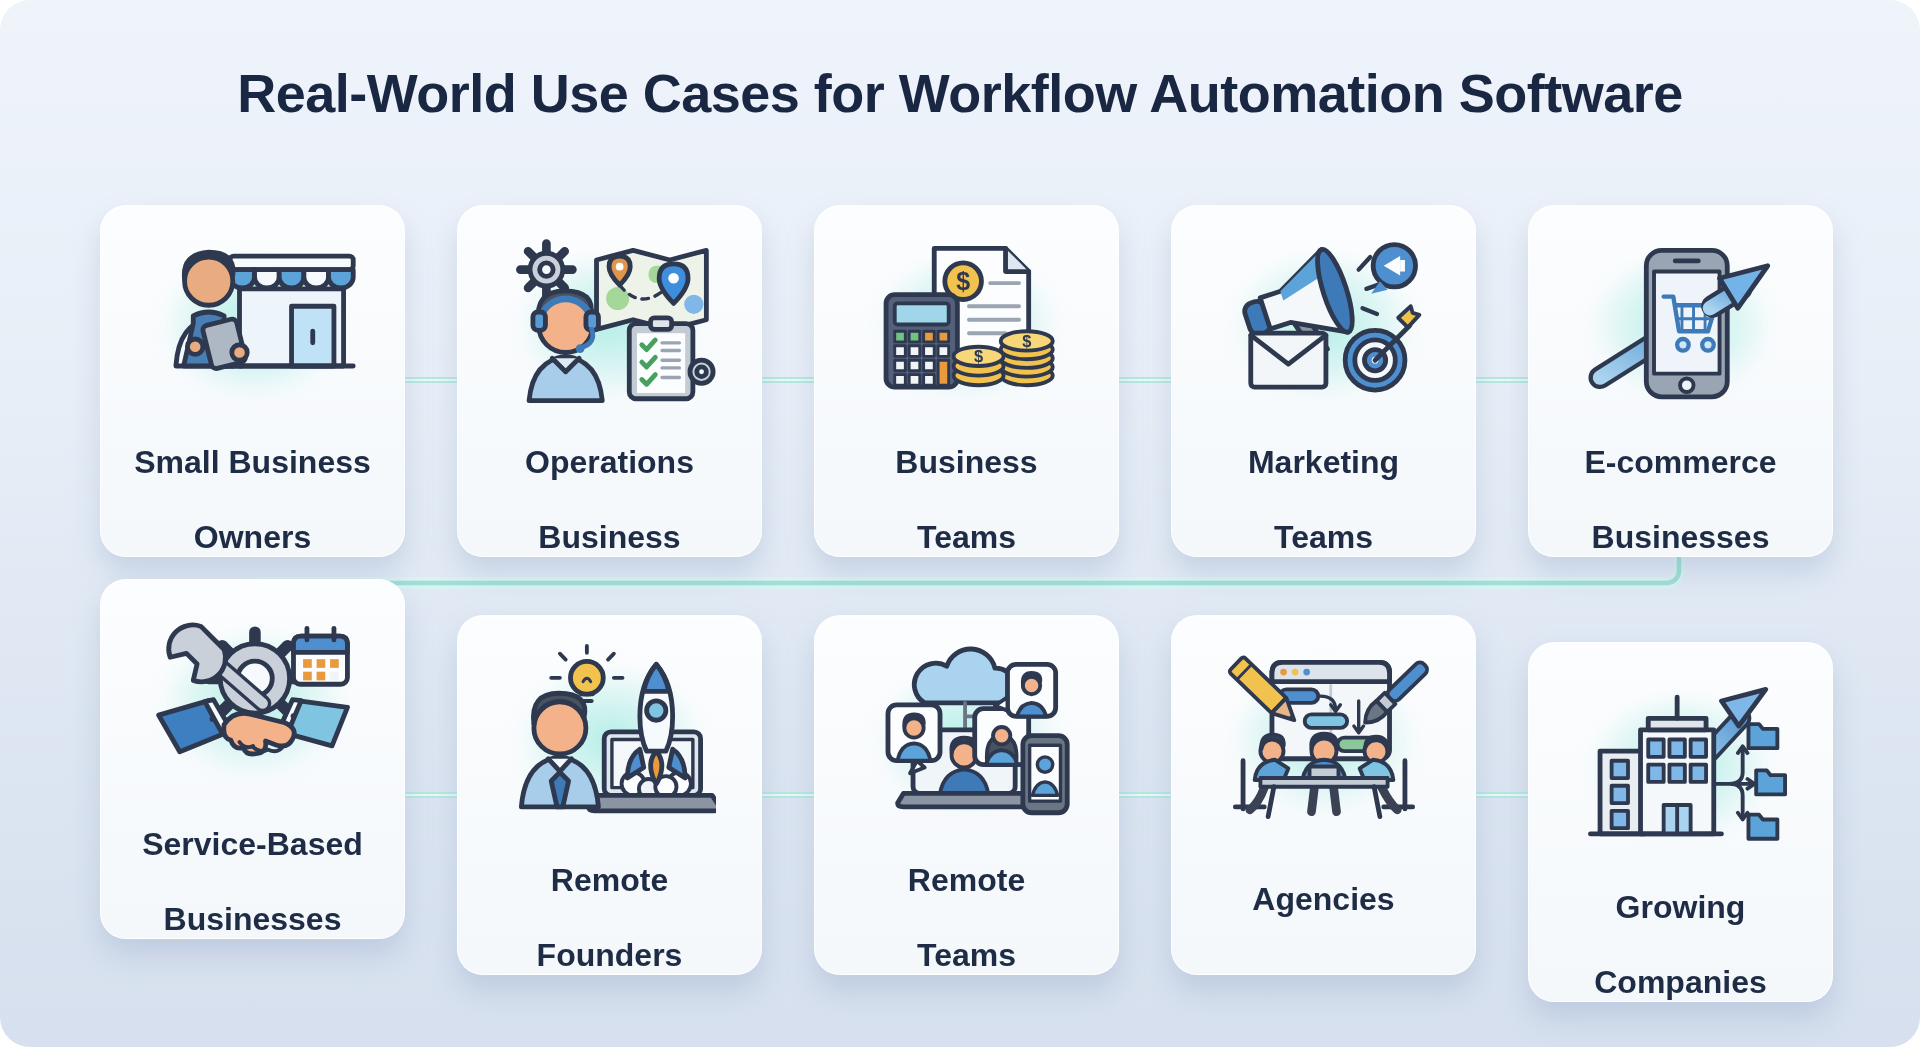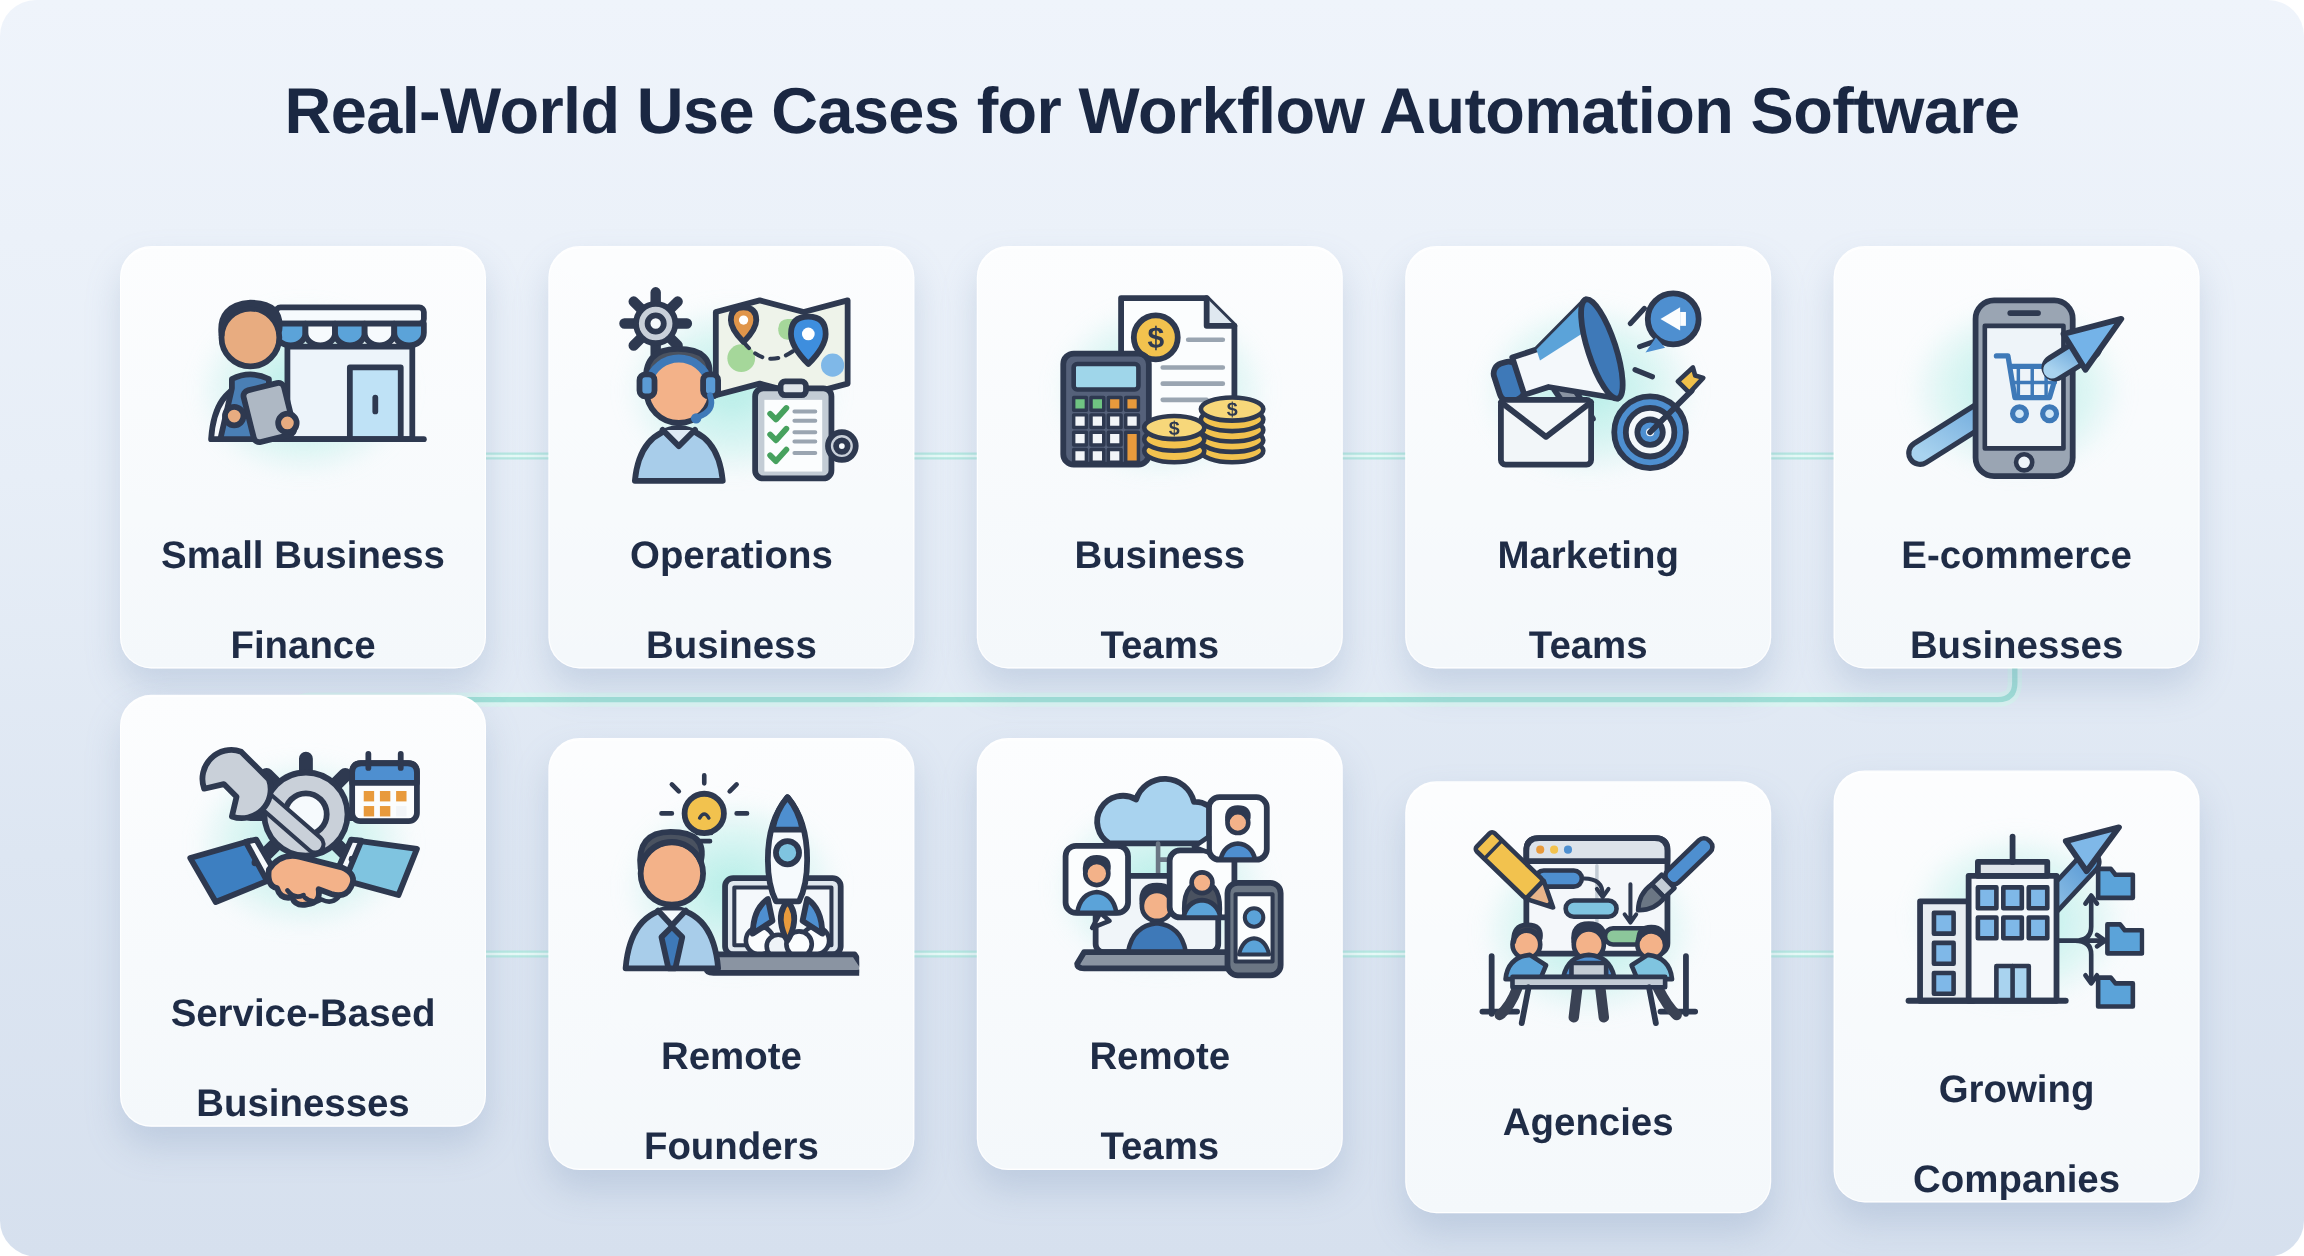--- a/index.html
+++ b/index.html
@@ -77,21 +77,21 @@
           <circle cx="64" cy="54" r="25" fill="#e8ac80"></circle>
           <path d="M39 52 a25 25 0 0 1 50 -4 q3 -24 -25 -24 q-28 2 -25 28 z" fill="#4a5260"></path>
           <rect x="62" y="96" width="36" height="46" rx="5" fill="#aeb8c4" transform="rotate(-14 80 119)"></rect>
           <circle cx="50" cy="122" r="8" fill="#e8ac80"></circle>
           <circle cx="96" cy="128" r="8" fill="#e8ac80"></circle>
         </g>
       </svg>
     </div>
     <div class="label">
       <span>Small Business</span>
-      <span>Finance</span>
+      <span>Owners</span>
     </div>
   </div>
 
   <div class="card" style="left:457px; top:205px; height:350px;">
     <div class="icon-wrap">
       <div class="glow"></div>
       <svg class="icon" viewBox="0 0 220 200" width="212" height="193">
         <g stroke="#2e3950" stroke-width="5" stroke-linecap="round" stroke-linejoin="round">
           <path d="M44 15 v10 M44 59 v10 M17 42 h10 M61 42 h10 M25 23 l7 7 M63 61 l-7 -7 M63 23 l-7 7 M25 61 l7 -7" stroke-width="9"></path>
           <circle cx="44" cy="42" r="17" fill="#c9d0d9"></circle>
@@ -357,21 +357,21 @@
           <path d="M178 158 q3 -13 13 -14 q10 1 13 14 z" fill="#5ba3d9" stroke-width="3.5"></path>
         </g>
       </svg>
     </div>
     <div class="label">
       <span>Remote</span>
       <span>Teams</span>
     </div>
   </div>
 
-  <div class="card" style="left:1171px; top:615px; height:358px;margin-top:36px;">
+  <div class="card" style="left:1171px; top:615px; height:358px;">
     <div class="icon-wrap">
       <div class="glow"></div>
       <svg class="icon" viewBox="0 0 220 200" width="212" height="193">
         <g stroke="#2e3950" stroke-width="5" stroke-linecap="round" stroke-linejoin="round">
           <rect x="56" y="20" width="122" height="100" rx="9" fill="#f4f7fa"></rect>
           <path d="M56 31 q0 -11 11 -11 h100 q11 0 11 11 v9 h-122 z" fill="#dde3ea"></path>
           <circle cx="68" cy="30" r="3.5" fill="#e89a3c" stroke="none"></circle>
           <circle cx="80" cy="30" r="3.5" fill="#f2c24e" stroke="none"></circle>
           <circle cx="92" cy="30" r="3.5" fill="#4e8fd0" stroke="none"></circle>
           <line x1="117" y1="44" x2="117" y2="116" stroke="#c3ccd5" stroke-width="3"></line>

